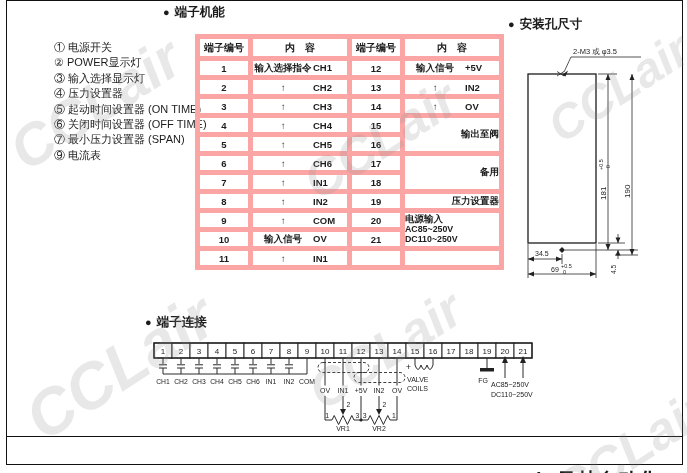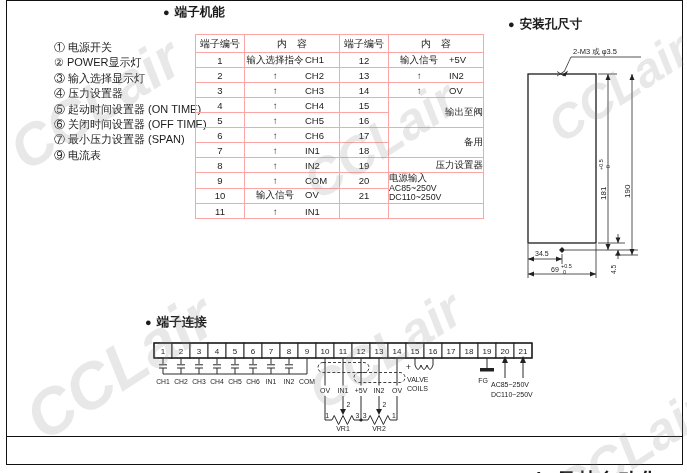--- a/index.html
+++ b/index.html
@@ -14,22 +14,22 @@
   #title-mount{left:508px;top:16px;}
   #title-conn{left:145px;top:314px;}
 
   
   #panel-list{position:absolute;left:38px;top:24px;margin:16px;padding:0;list-style:none;
               font-size:11px;line-height:15.4px;white-space:nowrap;}
 
   
   #term-table{position:absolute;left:195px;top:34px;border-collapse:collapse;table-layout:fixed;
               font-size:9.5px;}
-  #term-table th,#term-table td{border:1px solid #fca5a5;padding:0;height:14px;overflow:hidden;
-              white-space:nowrap;font-weight:normal;vertical-align:middle;}
+  #term-table th,#term-table td{border:5px solid #fca5a5;padding:0;height:14px;overflow:hidden;
+              white-space:nowrap;font-weight:bold;vertical-align:middle;}
   #term-table th{height:17px;font-size:10px;text-align:center;}
   .col-no{width:48px;text-align:center;}
   .col-content{width:94px;margin-top:20px;}
   .cc{padding-left:2px;}
   .cc .lbl{display:inline-block;width:60px;text-align:center;}
   .cc .code{display:inline-block;text-align:left;}
   .merged{padding-left:6px;text-align:right;}
   .power-cell{padding-left:6px;line-height:1.12;margin-top:20px;}
   .power-cell .pline0{font-size:9.5px;}
   .power-cell .pline{font-size:8.8px;}

